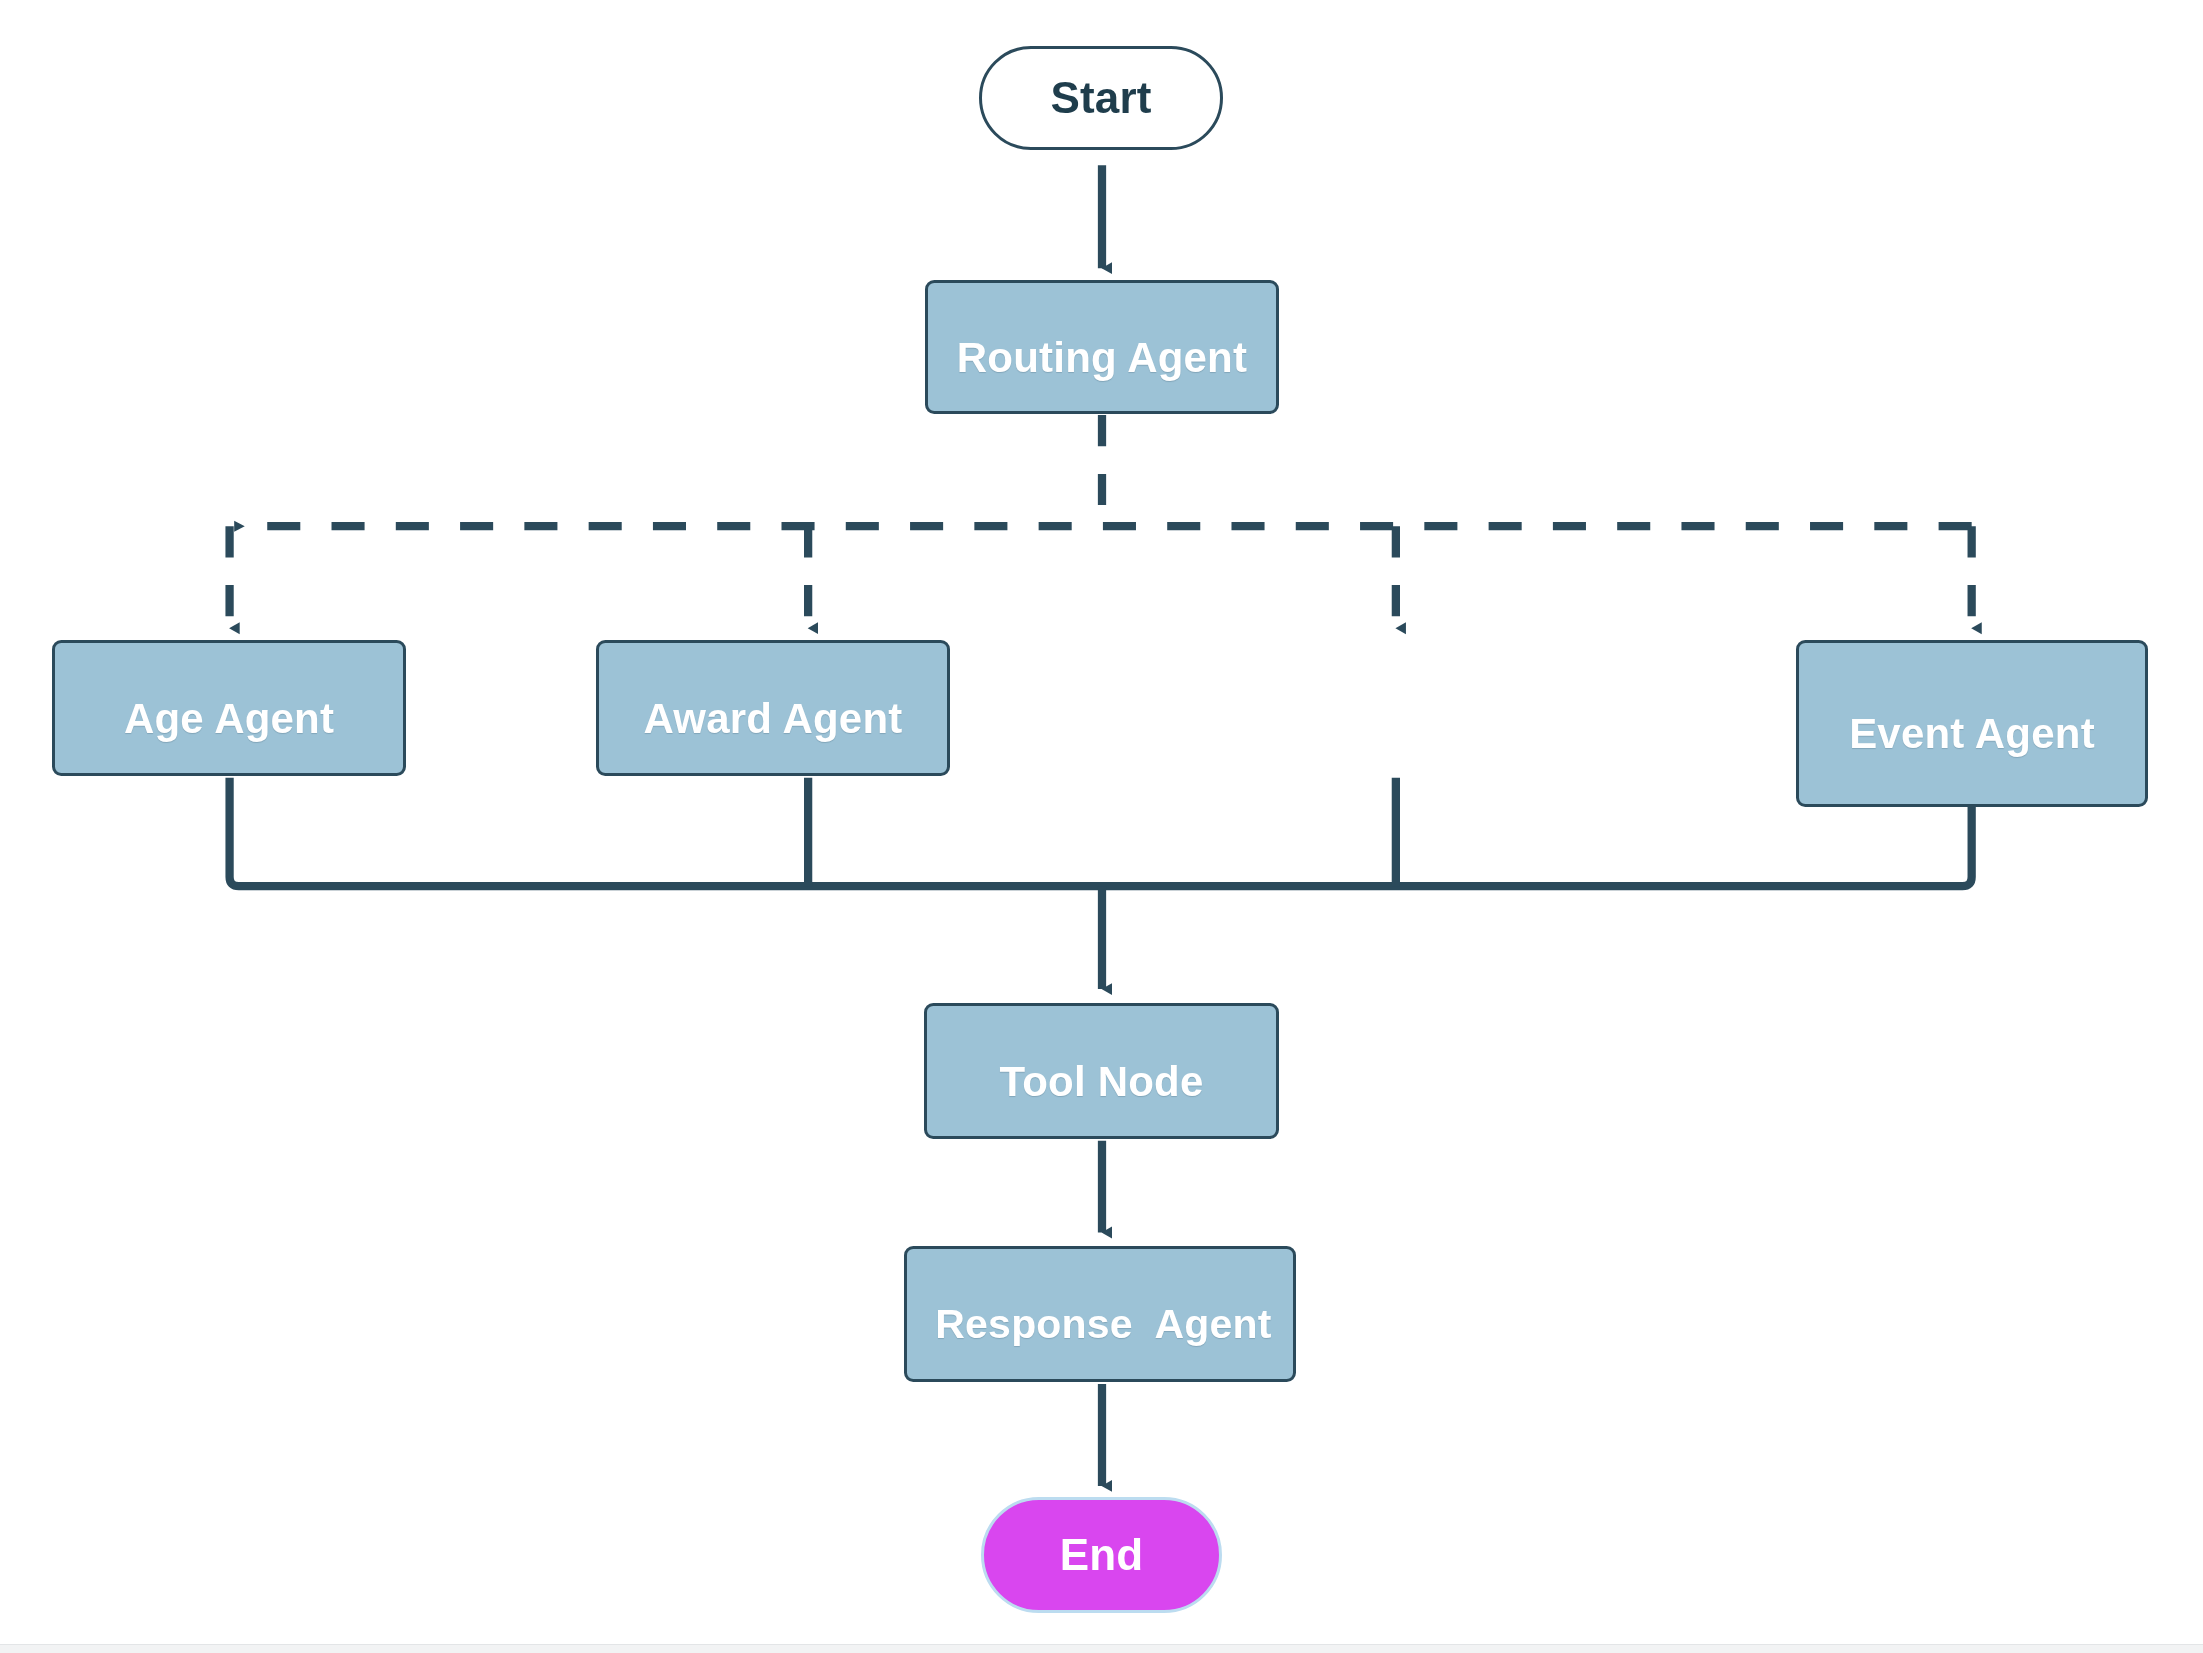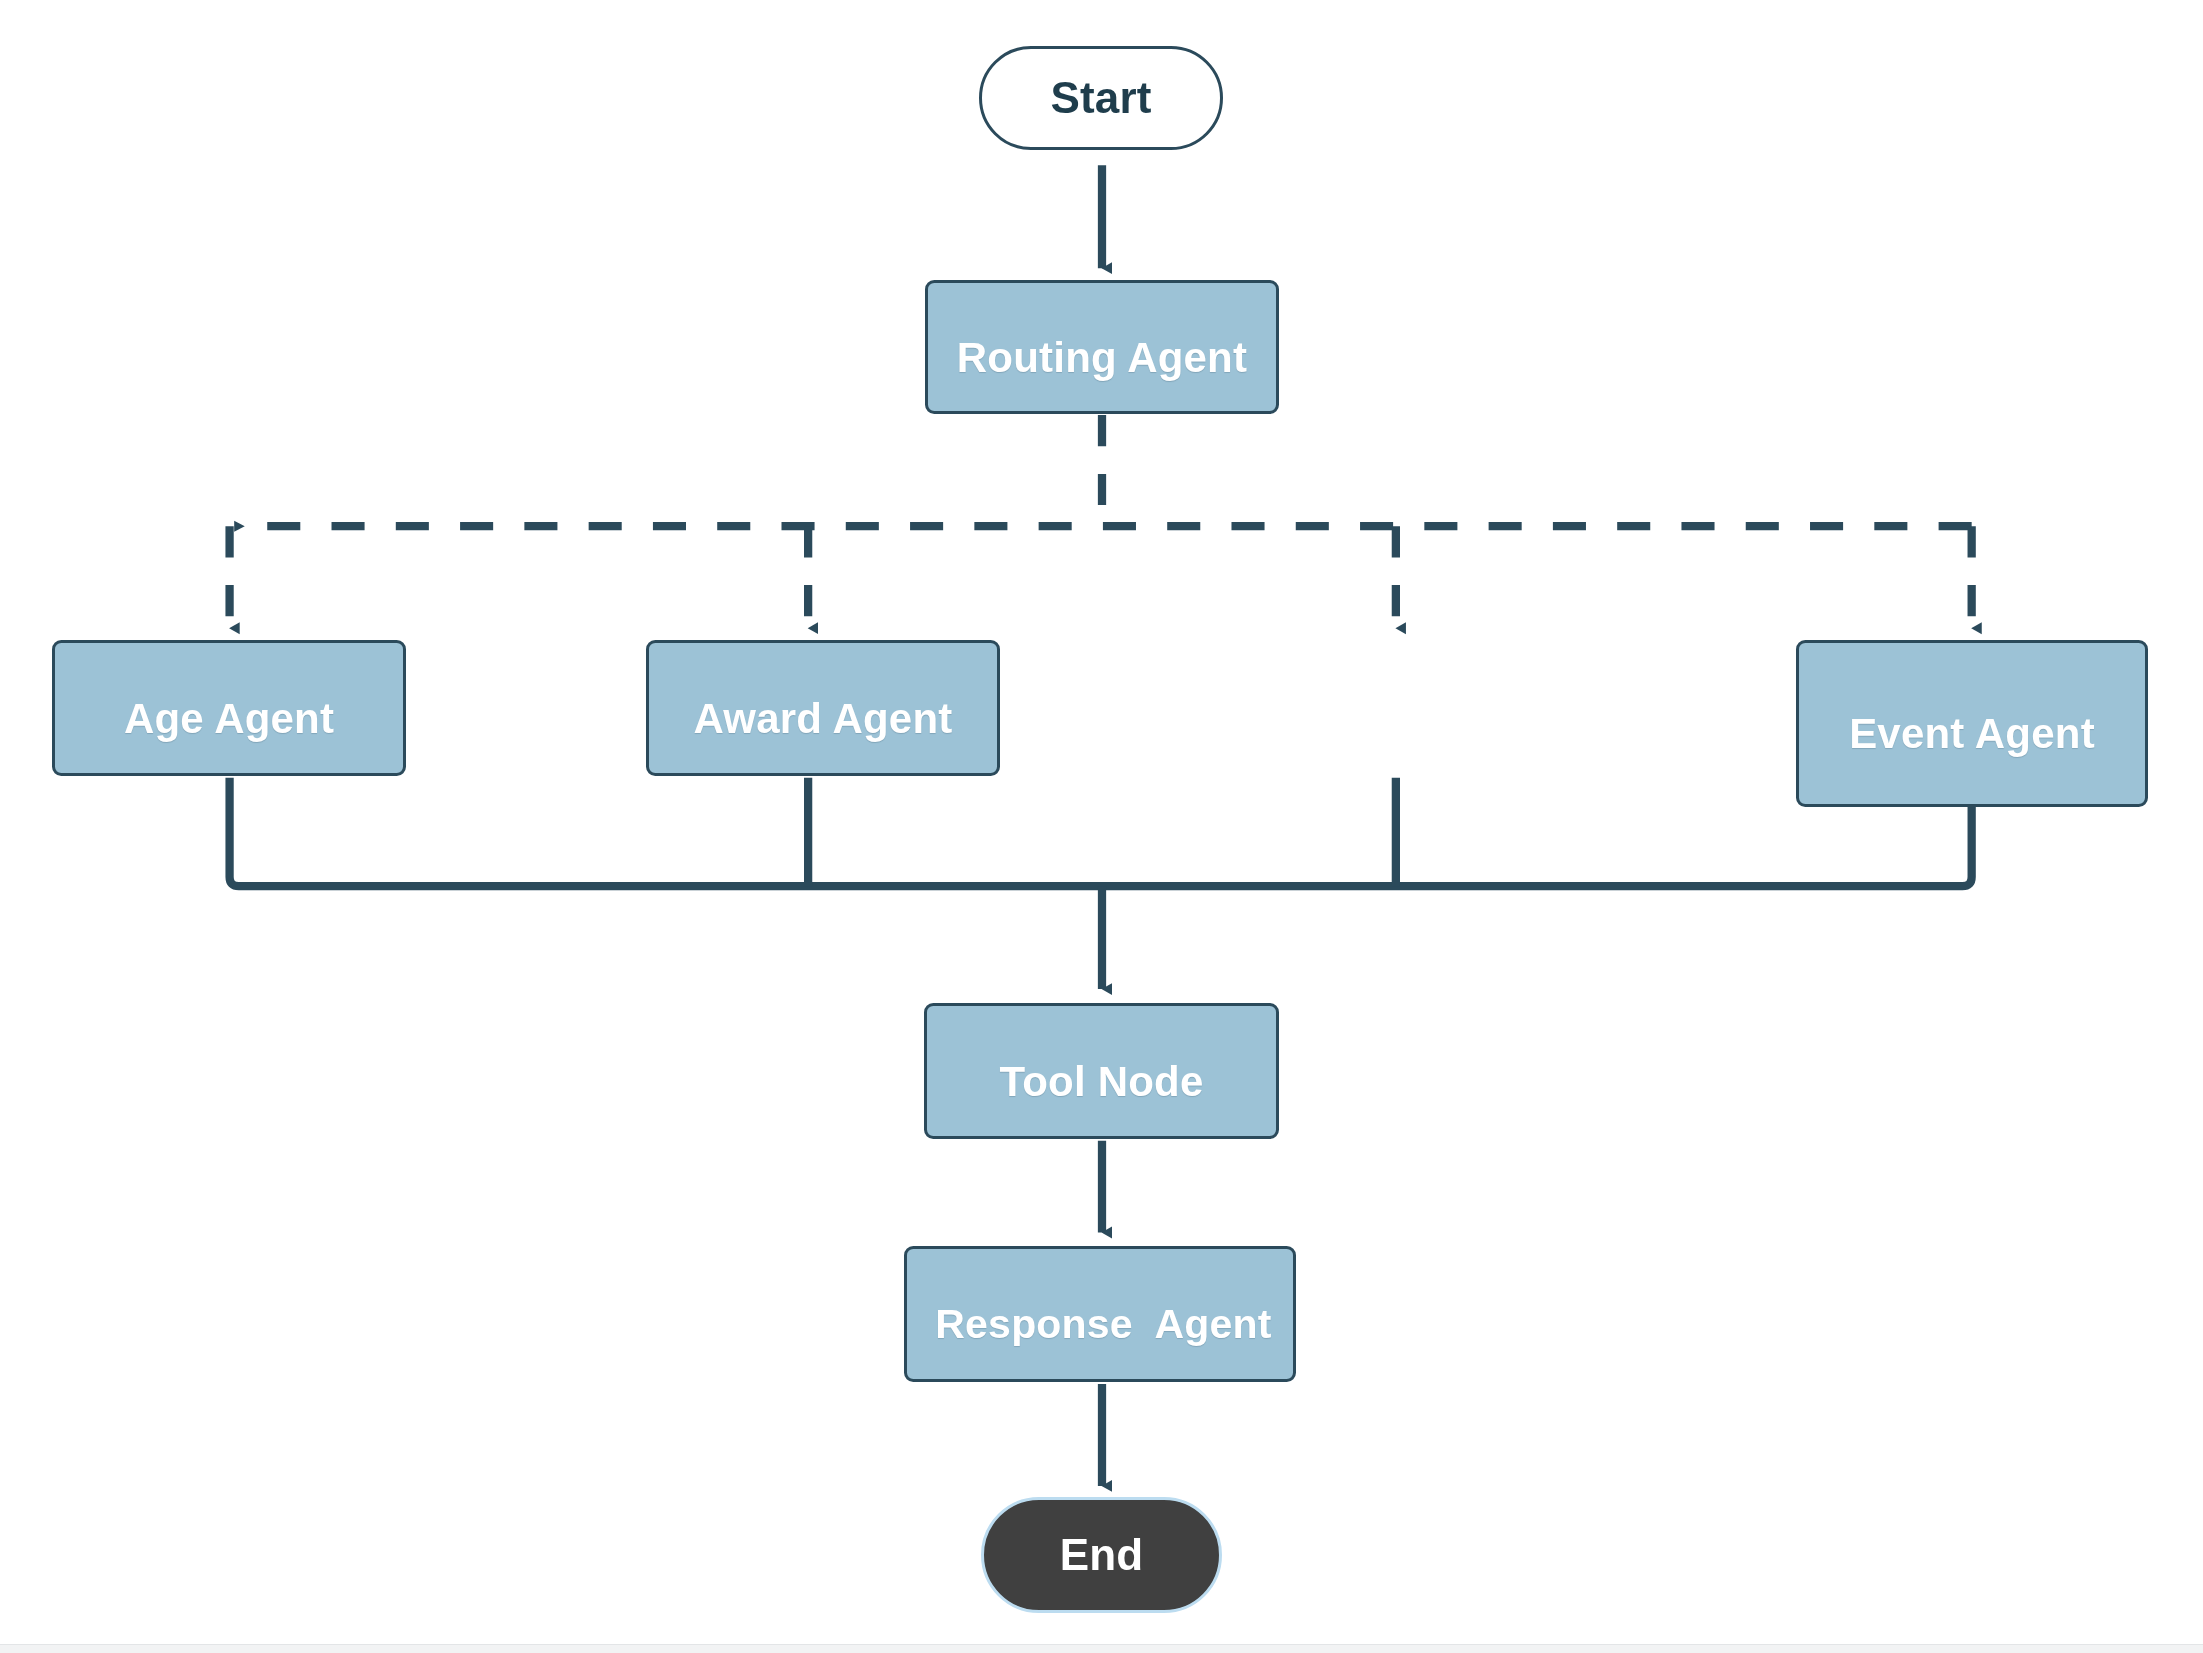--- a/index.html
+++ b/index.html
@@ -45,21 +45,21 @@
     background: #ffffff;
     border: 3.7px solid #2b4a5b;
     border-radius: 92px;
   }
   .node-terminal-start .node-label {
     color: #1f3d4c;
     font-size: 44px;
   }
   
   .node-terminal-end {
-    background: #404040;
+    background: #d946ef;
     border: 3.7px solid #bcdcf0;
     border-radius: 92px;
   }
   .node-terminal-end .node-label {
     color: #ffffff;
     font-size: 44px;
   }
   
   .node-process {
     background: #9cc2d6;
@@ -147,21 +147,21 @@
   </div>
 
   <div class="node node-process" style="left:925px; top:280px; width:354px; height:134px;">
     <span class="node-label">Routing Agent</span>
   </div>
 
   <div class="node node-process" style="left:52px; top:640px; width:354px; height:136px;">
     <span class="node-label">Age Agent</span>
   </div>
 
-  <div class="node node-process" style="left:646px; top:640px; width:354px; height:136px;">
+  <div class="node node-process" style="left:596px; top:640px; width:354px; height:136px;">
     <span class="node-label">Award Agent</span>
   </div>
 
 
   <div class="node node-process" style="left:1796px; top:640px; width:352px; height:167px;">
     <span class="node-label">Event Agent</span>
   </div>
 
   <div class="node node-process" style="left:924px; top:1003px; width:355px; height:136px;">
     <span class="node-label">Tool Node</span>

